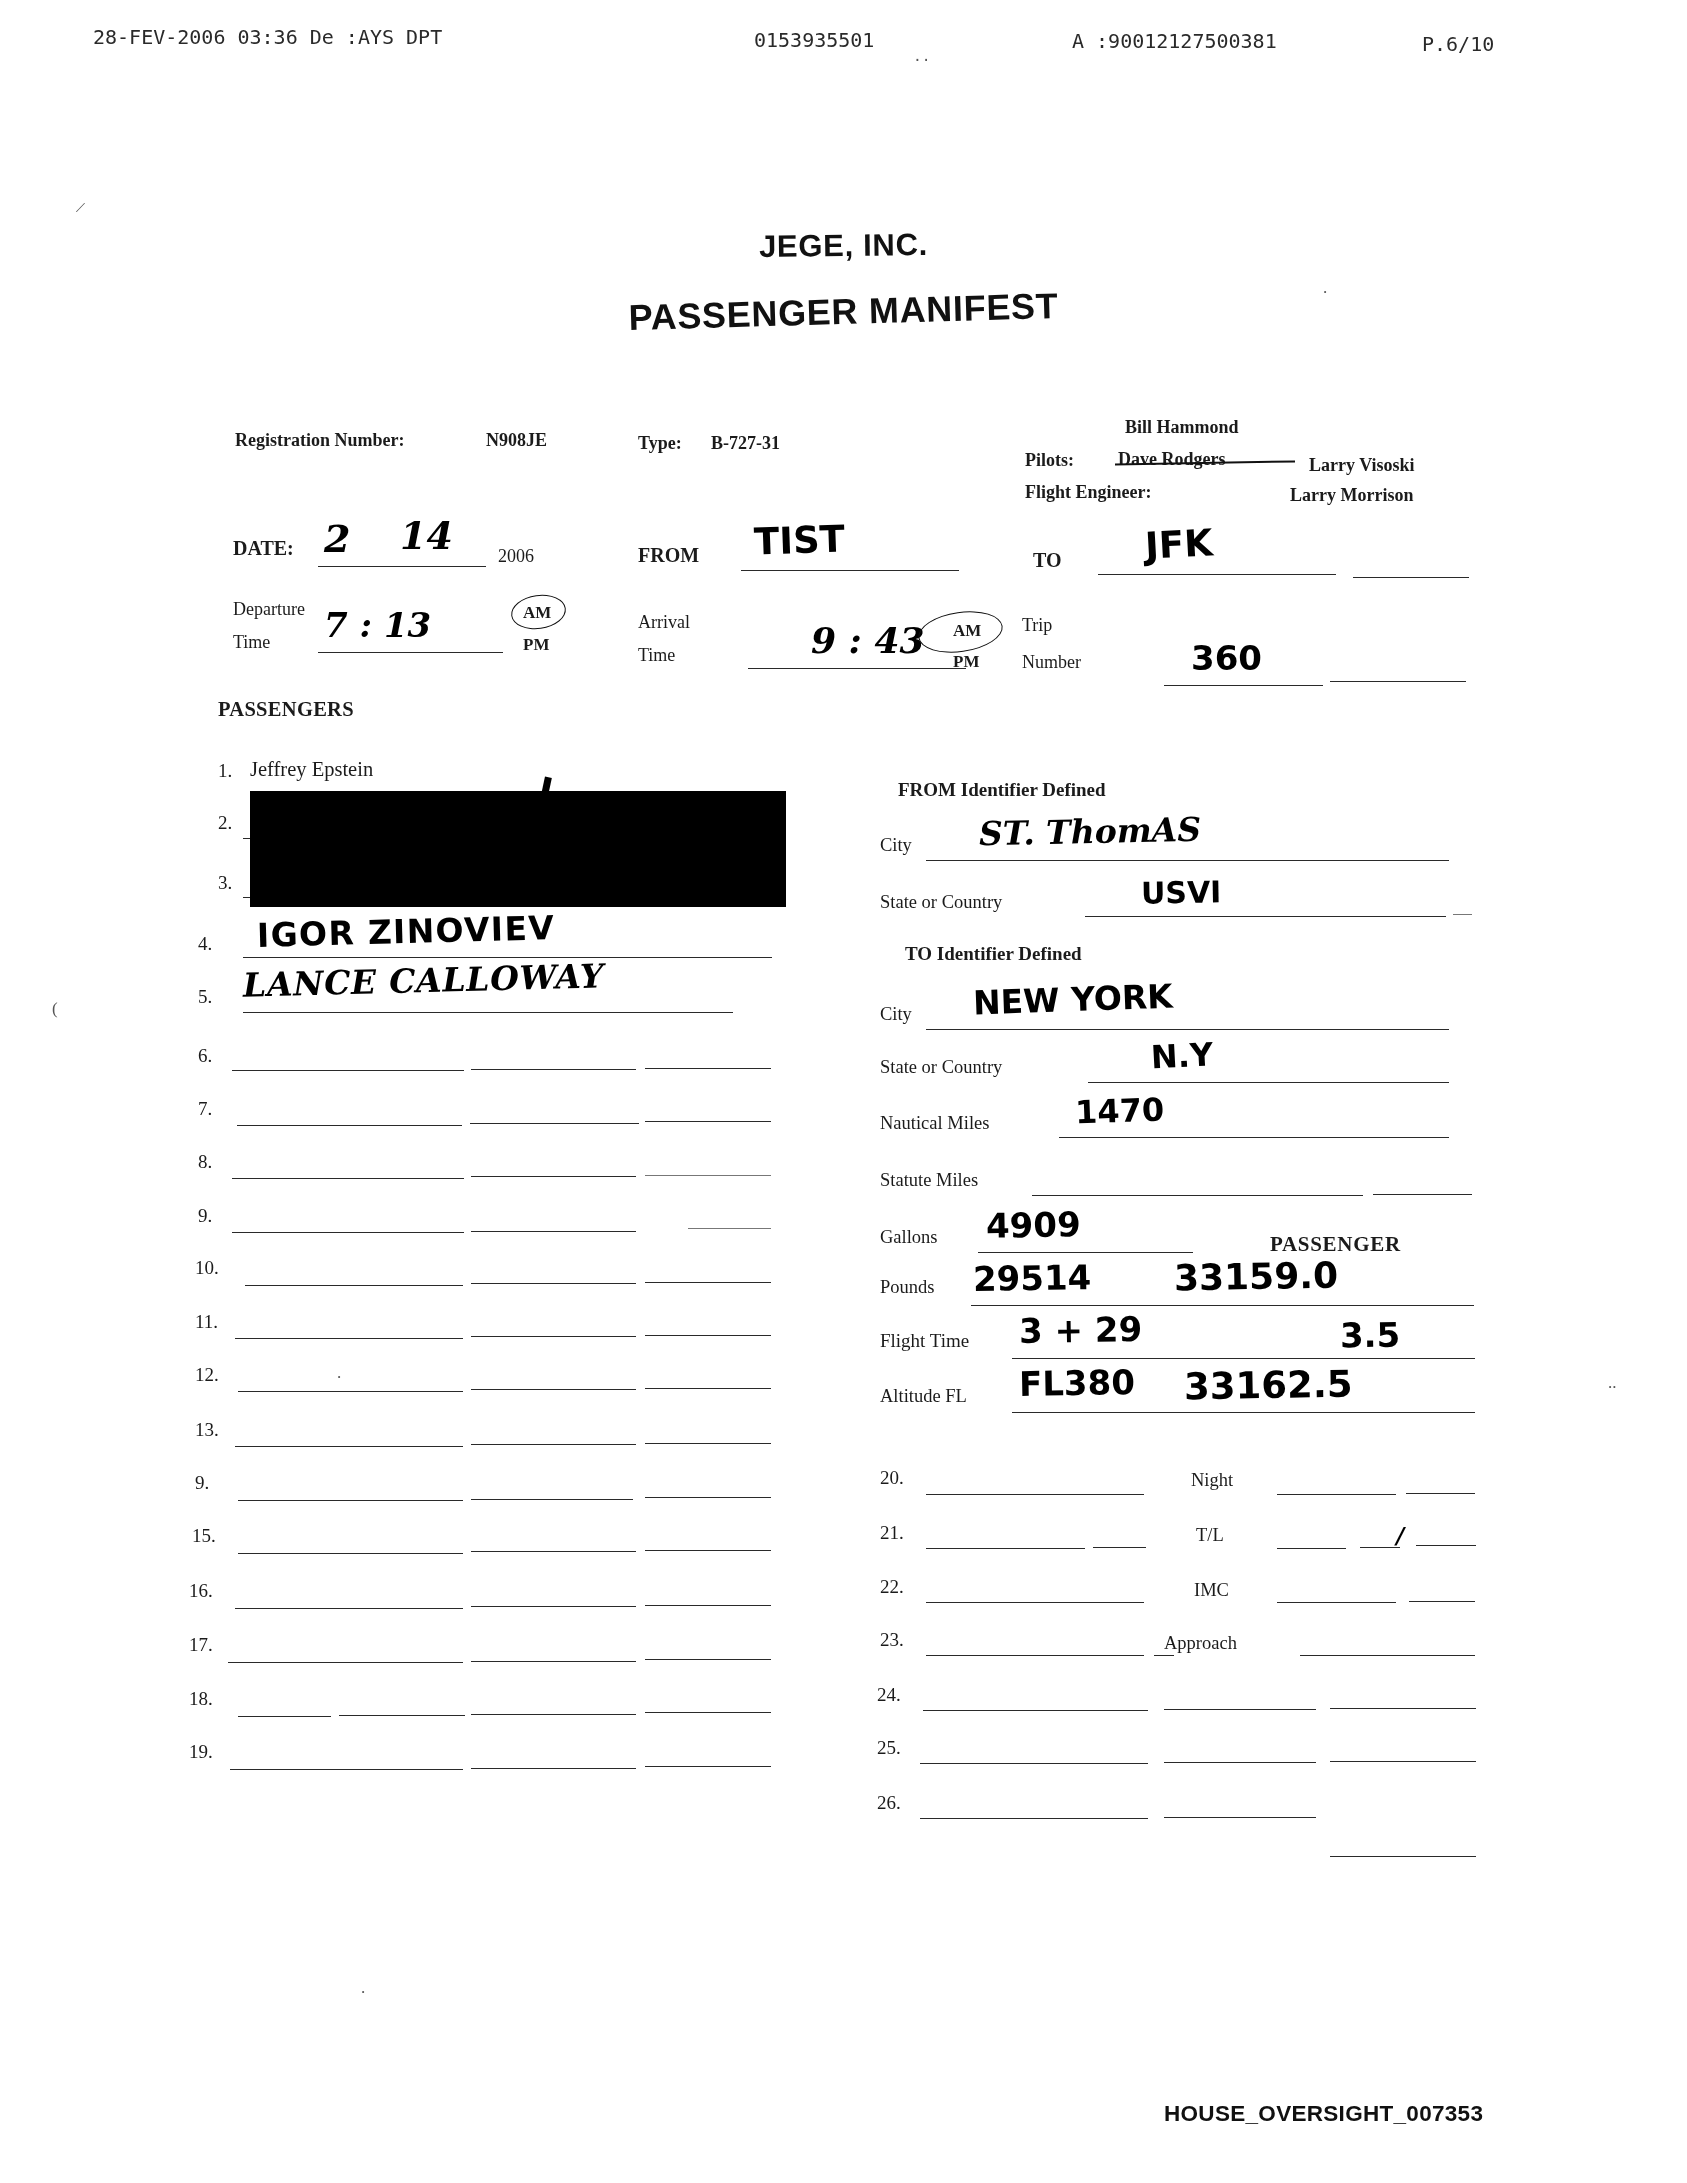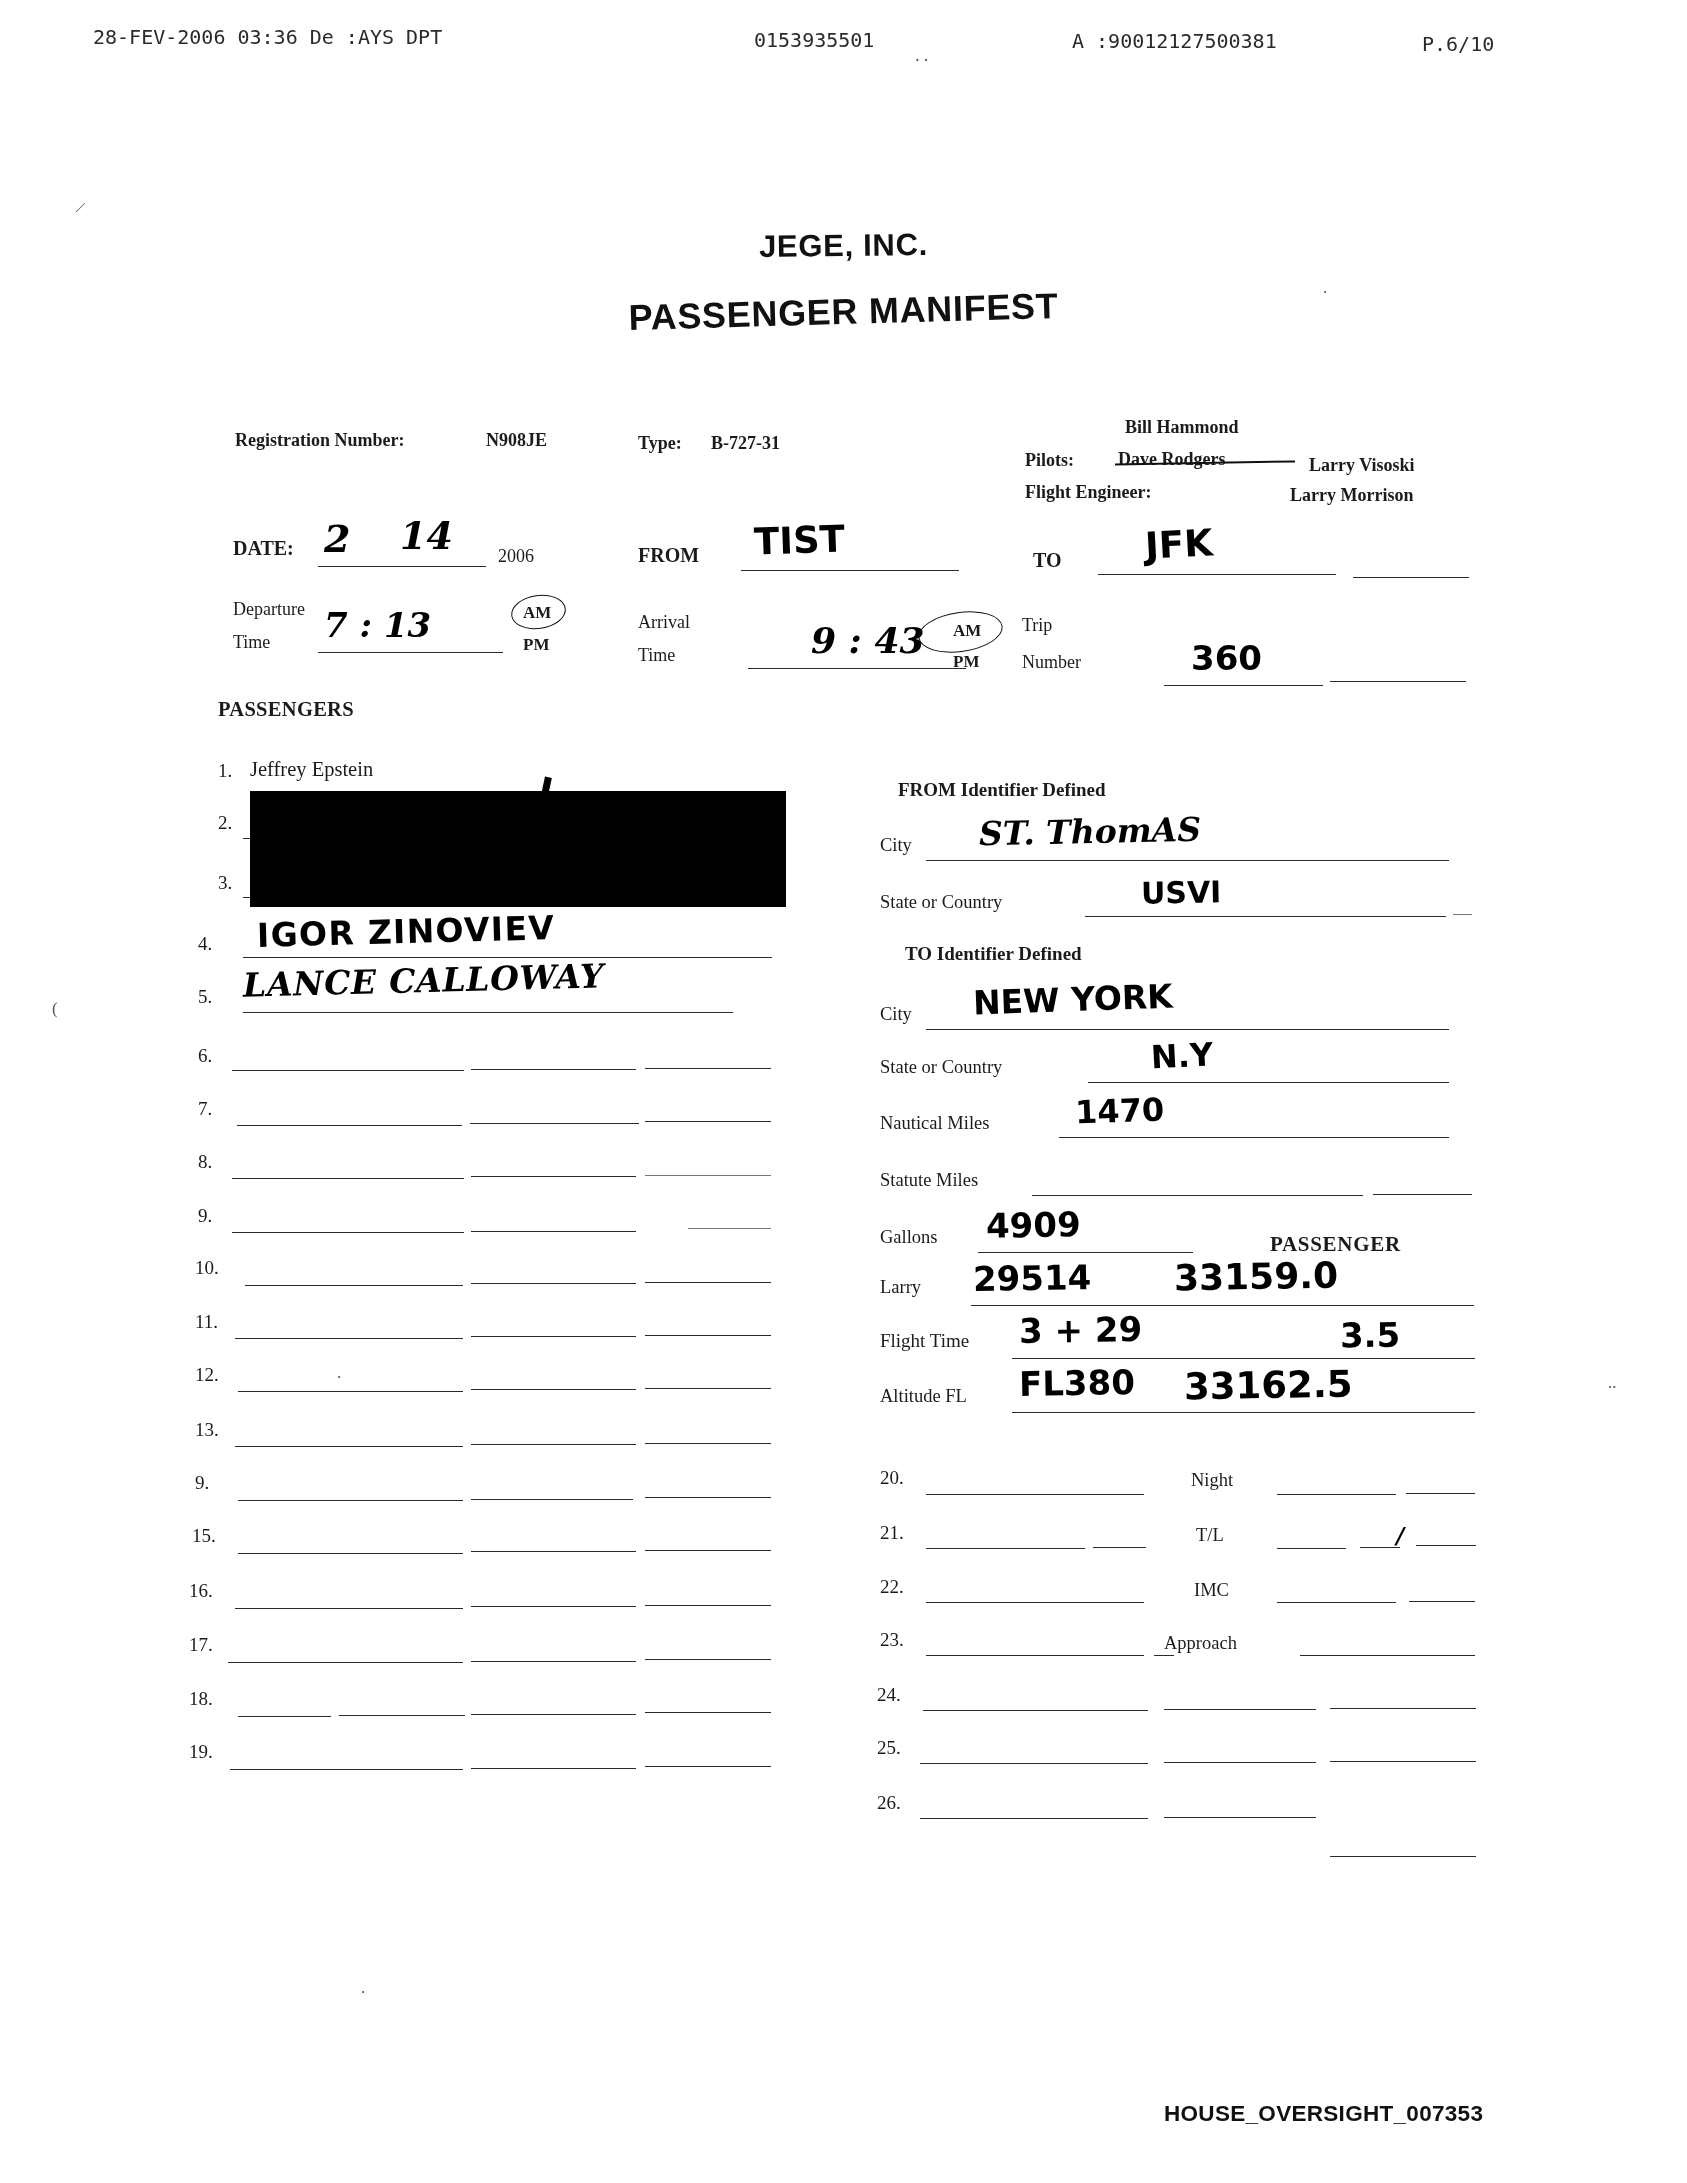--- a/index.html
+++ b/index.html
@@ -289,21 +289,21 @@
 
   <div class="lbl norm" style="left:880px; top:1170px; font-size:18.5px;">Statute Miles</div>
   <div class="rule" style="left:1032px; top:1195px; width:331px;"></div>
   <div class="rule" style="left:1373px; top:1194px; width:99px;"></div>
 
   <div class="lbl norm" style="left:880px; top:1227px; font-size:18.5px;">Gallons</div>
   <div class="hw block" style="left:986px; top:1205px; font-size:34px; transform:rotate(-1deg);">4909</div>
   <div class="rule" style="left:978px; top:1252px; width:215px;"></div>
   <div class="lbl" style="left:1270px; top:1232px; font-size:21px; letter-spacing:0.7px;">PASSENGER</div>
 
-  <div class="lbl norm" style="left:880px; top:1277px; font-size:18.5px;">Larry</div>
+  <div class="lbl norm" style="left:880px; top:1277px; font-size:18.5px;">Pounds</div>
   <div class="hw block" style="left:973px; top:1258px; font-size:34px; transform:rotate(-1deg);">29514</div>
   <div class="hw block" style="left:1174px; top:1256px; font-size:36px; transform:rotate(-1deg);">33159.0</div>
   <div class="rule" style="left:971px; top:1305px; width:503px;"></div>
 
   <div class="lbl norm" style="left:880px; top:1330px; font-size:19px;">Flight Time</div>
   <div class="hw block" style="left:1019px; top:1310px; font-size:34px; transform:rotate(-1deg);">3 + 29</div>
   <div class="hw block" style="left:1340px; top:1315px; font-size:34px; transform:rotate(-1deg);">3.5</div>
   <div class="rule" style="left:1012px; top:1358px; width:463px;"></div>
 
   <div class="lbl norm" style="left:880px; top:1386px; font-size:18.5px;">Altitude FL</div>

